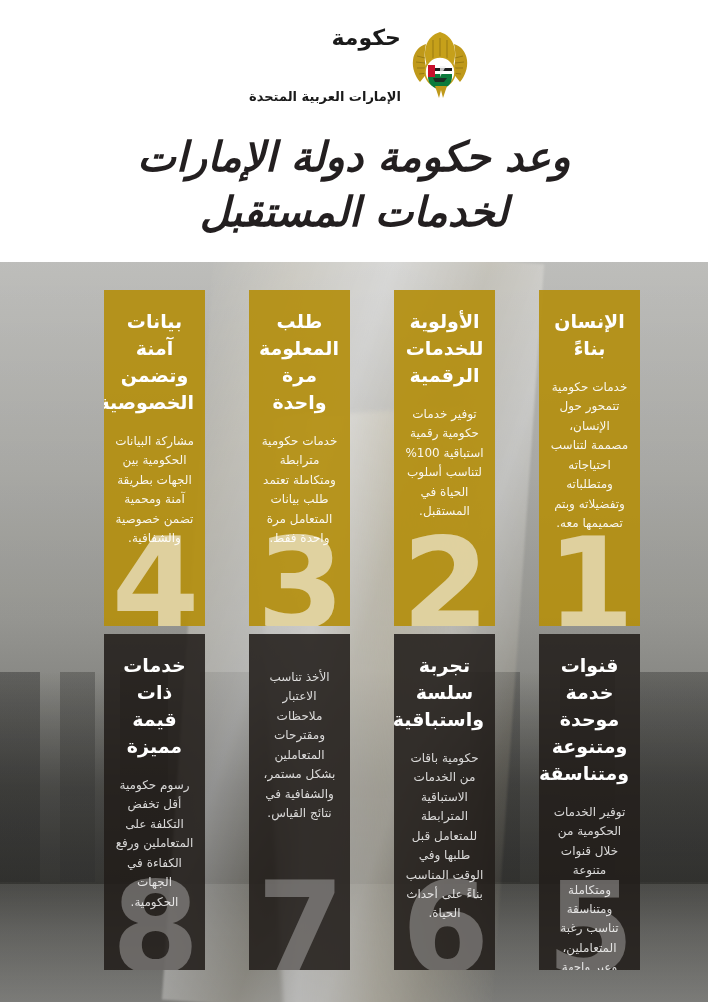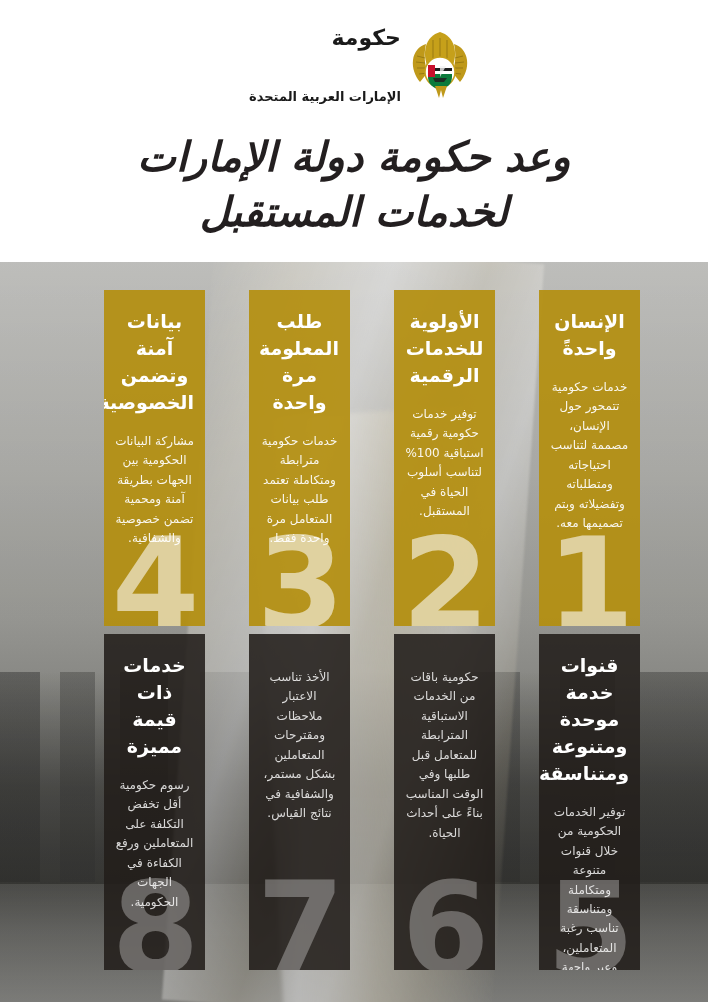--- a/index.html
+++ b/index.html
@@ -267,21 +267,21 @@
   <div class="bg-buildings"></div>
   <div class="bg-city"></div>
   <div class="bg-ground"></div>
   <div class="bg-flag"></div>
   <div class="bg-flag2"></div>
   <div class="bg-veil"></div>
 
   <div class="grid">
 
     <div class="card gold">
-      <div class="card-title">الإنسان واحدةً</div>
+      <div class="card-title">الإنسان بناءً</div>
       <div class="card-desc">خدمات حكومية تتمحور حول الإنسان، مصممة لتناسب احتياجاته ومتطلباته وتفضيلاته وبتم تصميمها معه.</div>
       <div class="card-num">1</div>
     </div>
 
     <div class="card gold">
       <div class="card-title">الأولوية للخدمات الرقمية</div>
       <div class="card-desc">توفير خدمات حكومية رقمية استباقية 100% لتناسب أسلوب الحياة في المستقبل.</div>
       <div class="card-num">2</div>
     </div>
 
@@ -297,20 +297,21 @@
       <div class="card-num">4</div>
     </div>
 
     <div class="card dark">
       <div class="card-title">قنوات خدمة موحدة ومتنوعة ومتناسقة</div>
       <div class="card-desc">توفير الخدمات الحكومية من خلال قنوات متنوعة ومتكاملة ومتناسقة تناسب رغبة المتعاملين، وعبر واجهة حكومية موحدة.</div>
       <div class="card-num">5</div>
     </div>
 
     <div class="card dark">
+      <div class="card-title">تجربة سلسة واستباقية</div>
       <div class="card-desc">حكومية باقات من الخدمات الاستباقية المترابطة للمتعامل قبل طلبها وفي الوقت المناسب بناءً على أحداث الحياة.</div>
       <div class="card-num">6</div>
     </div>
 
     <div class="card dark">
       <div class="card-desc">الأخذ تناسب الاعتبار ملاحظات ومقترحات المتعاملين بشكل مستمر، والشفافية في نتائج القياس.</div>
       <div class="card-num">7</div>
     </div>
 
     <div class="card dark">

